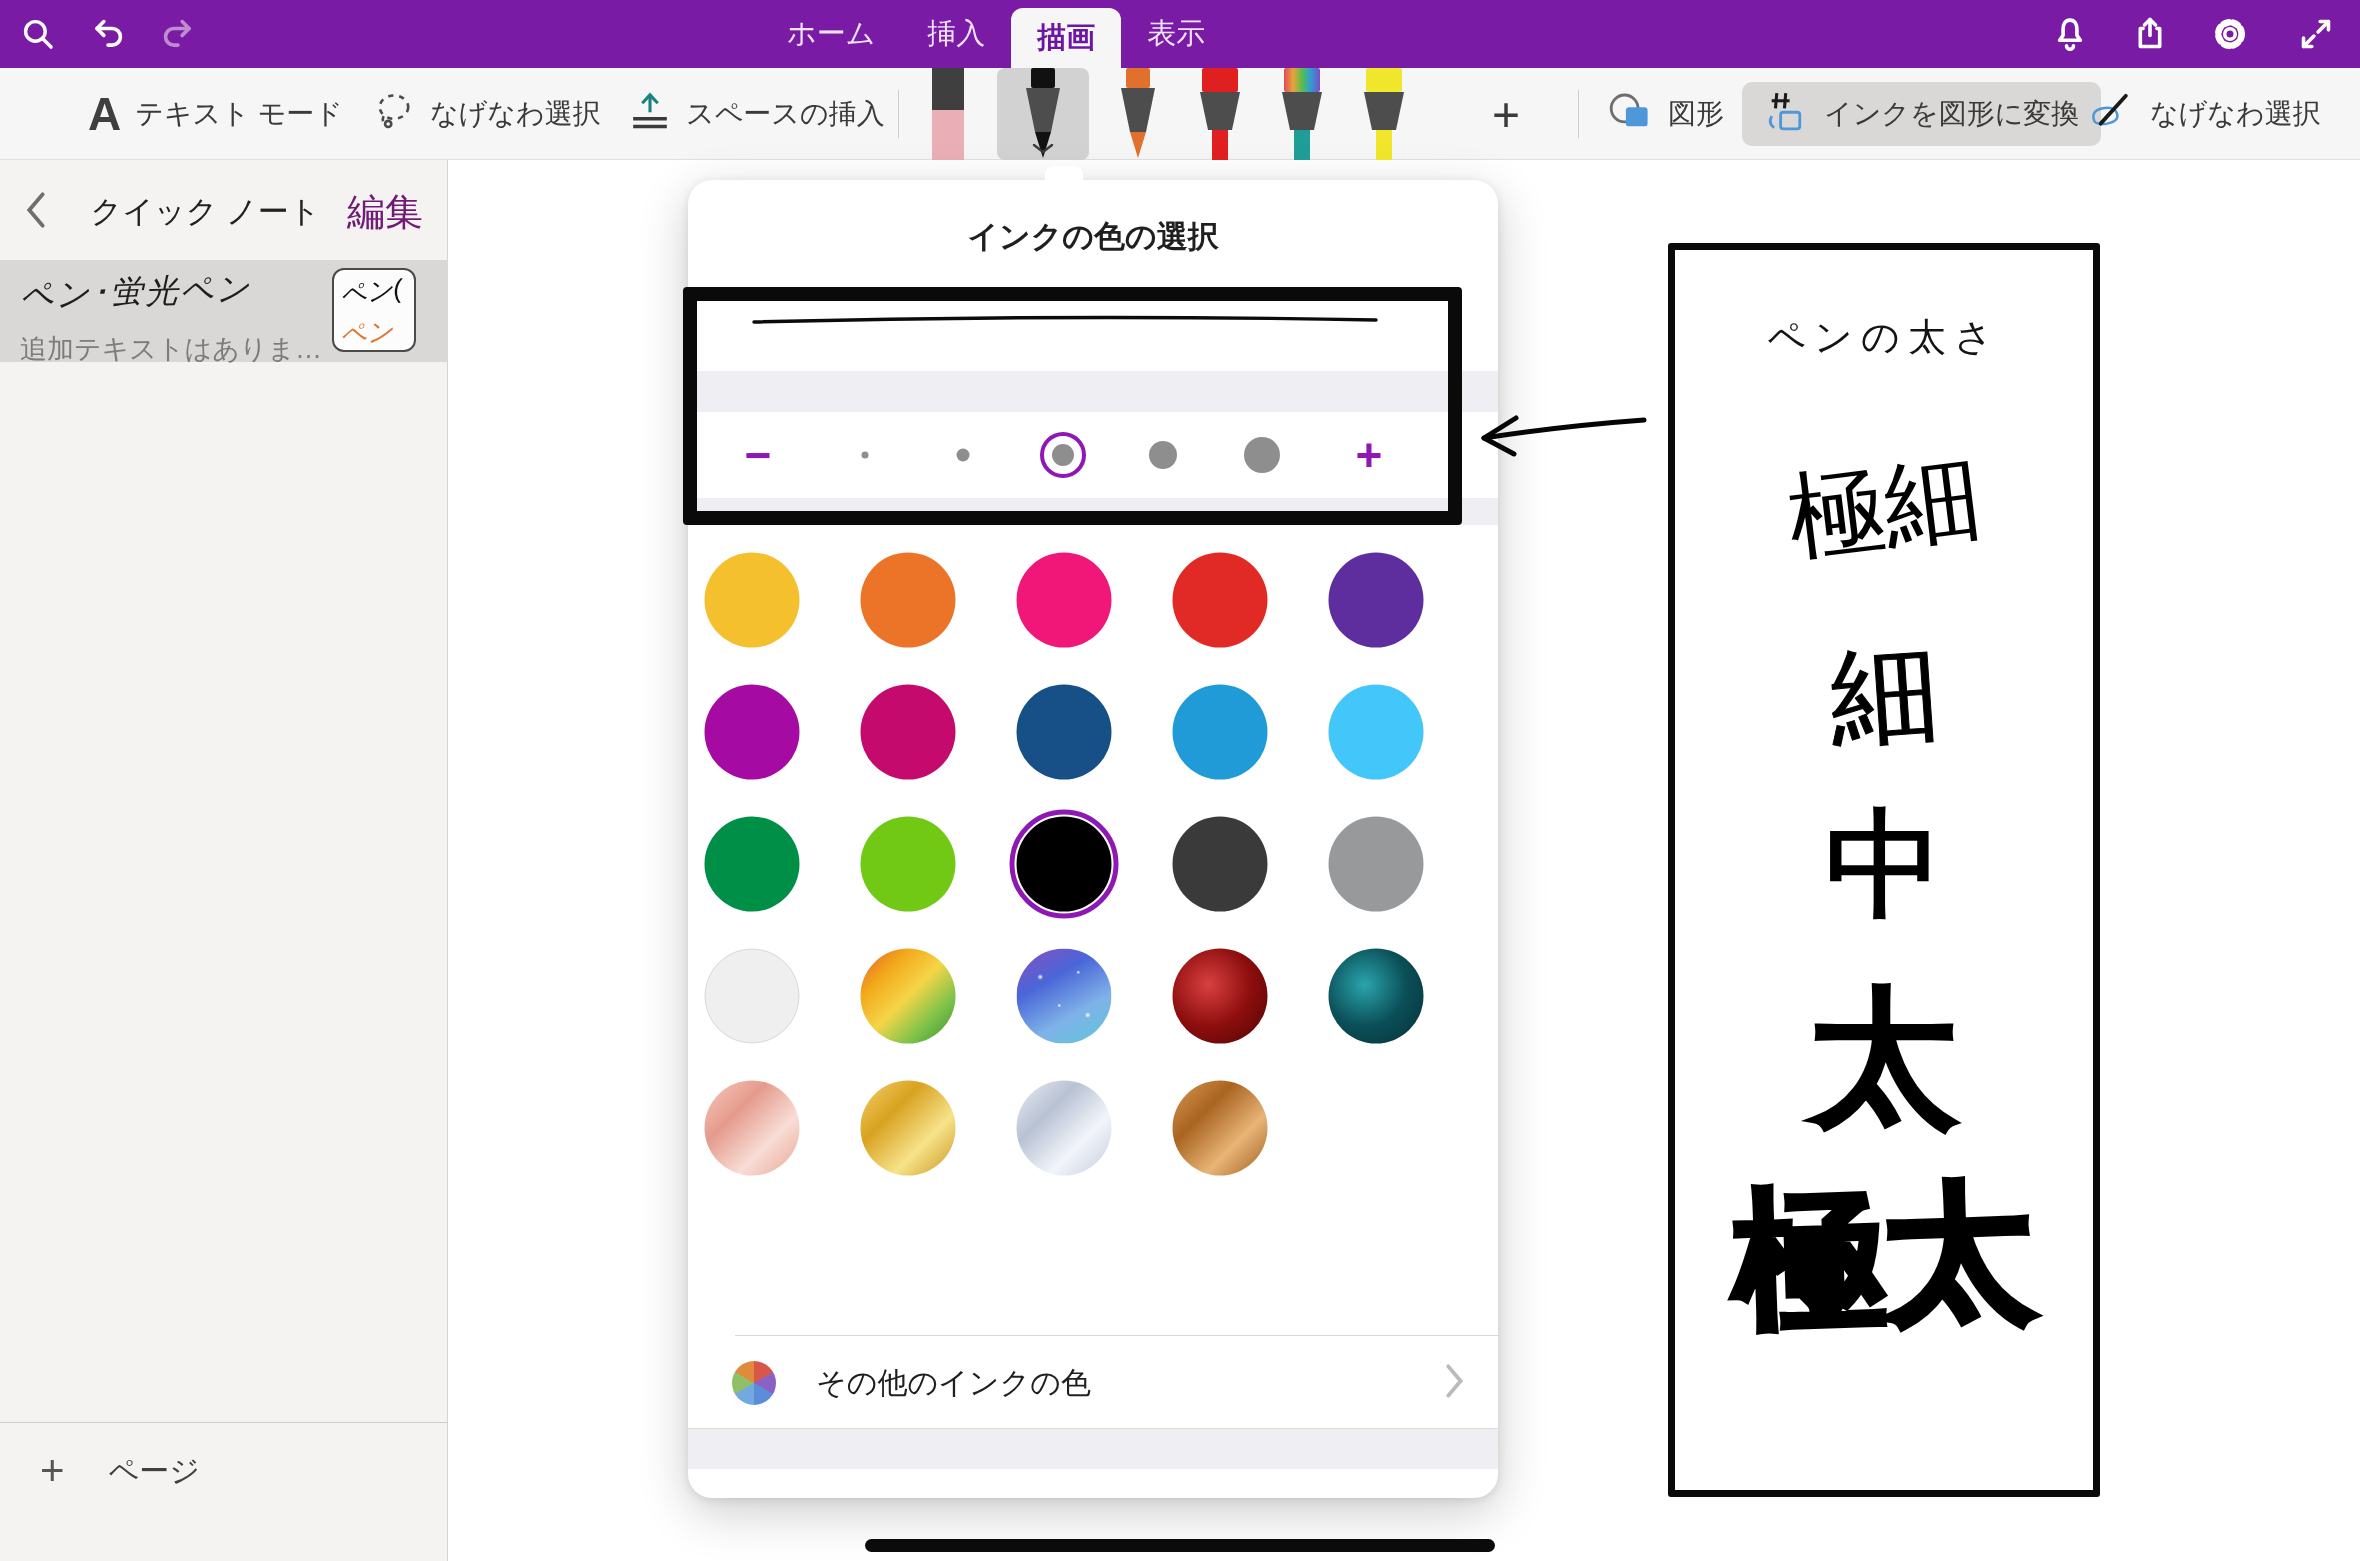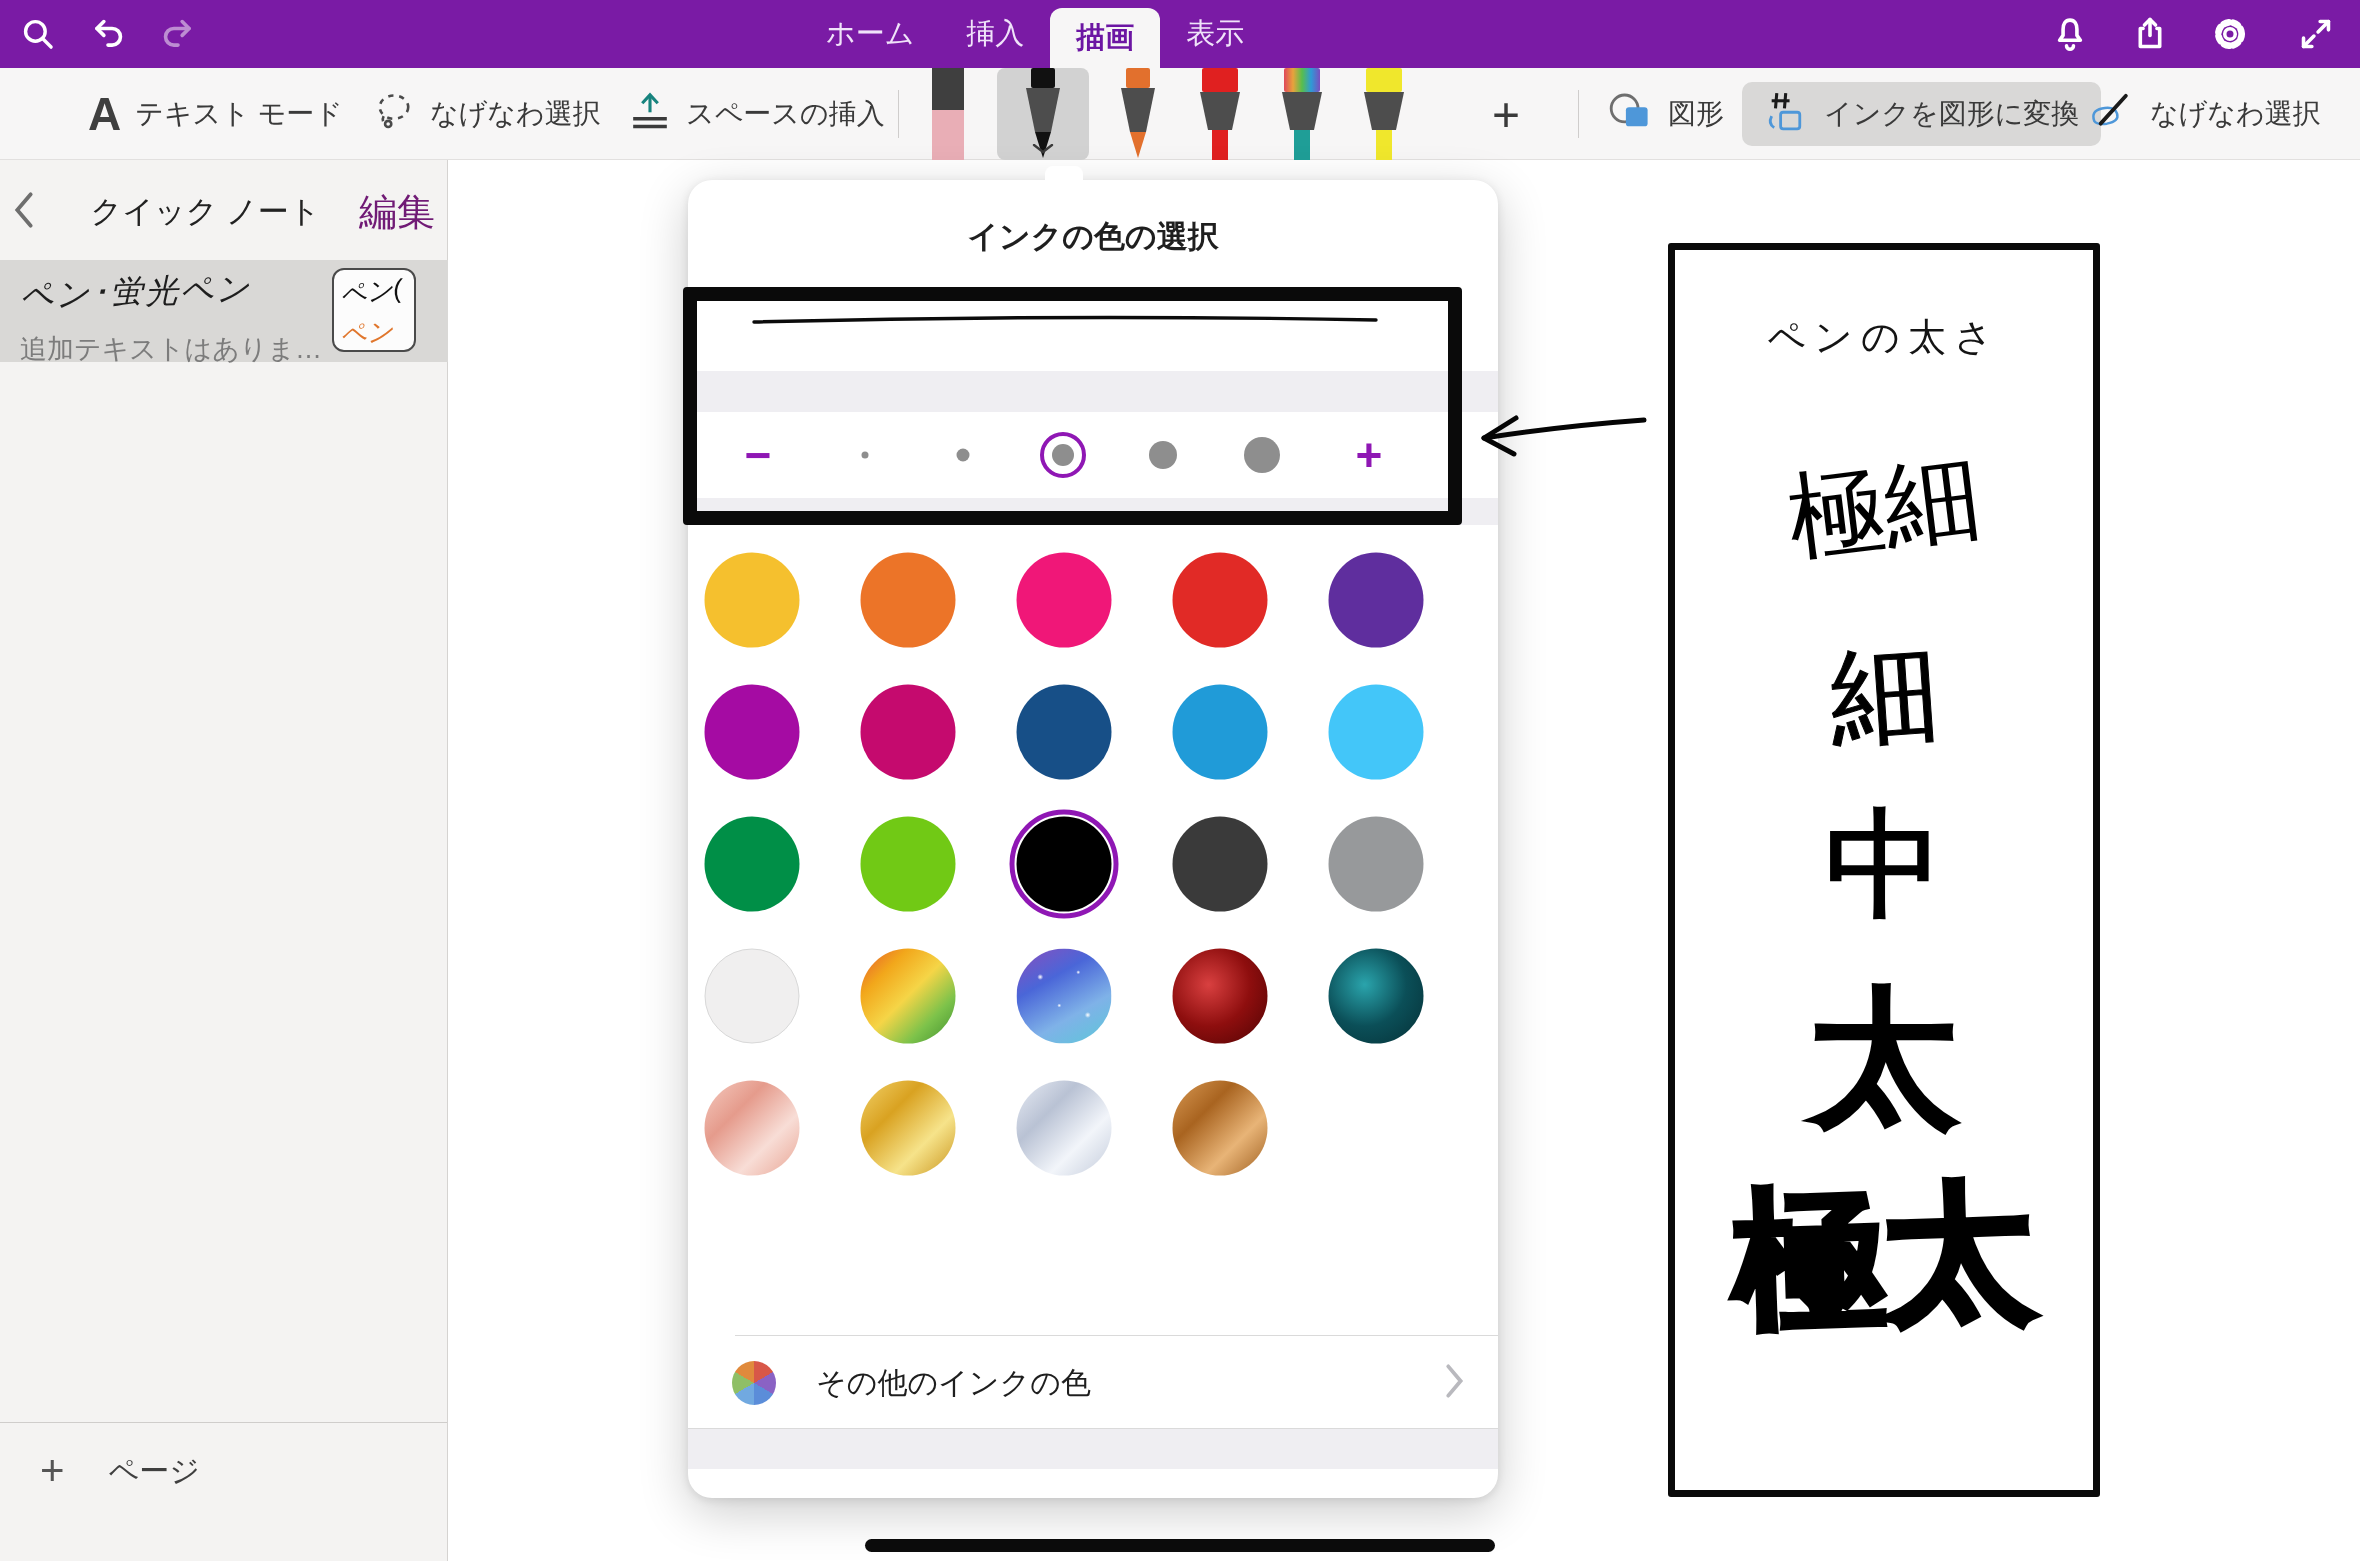--- a/index.html
+++ b/index.html
@@ -5,40 +5,40 @@
   * { margin:0; padding:0; box-sizing:border-box; }
   html,body { background:#fff; }
   body { font-family:"Liberation Sans","DejaVu Sans",sans-serif; }
   .screen { position:relative; width:2360px; height:1561px; background:#fff; overflow:hidden; }
 
   
   .topbar { position:absolute; left:0; top:0; width:2360px; height:68px; background:#7A1BA5; }
   .tb-icon { position:absolute; top:0; width:60px; height:68px; display:flex; align-items:center; justify-content:center; cursor:pointer; }
   .tb-icon svg { stroke:#fff; fill:none; stroke-width:2.6; stroke-linecap:round; stroke-linejoin:round; }
   .tb-icon.dim svg { opacity:.5; }
-  .tabs { position:absolute; left:800px; top:0; height:68px; display:flex; align-items:flex-end; }
+  .tabs { position:absolute; left:761px; top:0; height:68px; display:flex; align-items:flex-end; }
   .tab { height:68px; display:flex; align-items:center; padding:0 26px; color:#F0E3FA; font-size:29px; cursor:pointer; white-space:nowrap; }
   .tab.selected { background:#F7F6F6; color:#6C16A3; font-weight:bold; border-radius:12px 12px 0 0; height:60px; }
   .tab.highlighted { background:#561172; border-radius:12px 12px 0 0; height:64px; color:#EADCF6; }
 
   
   .toolbar { position:absolute; left:0; top:68px; width:2360px; height:92px; background:#F7F6F6; border-bottom:1px solid #E2E0DF; }
   .tool { position:absolute; display:flex; align-items:center; gap:14px; color:#3A3A3A; font-size:28px; cursor:pointer; top:0; height:92px; }
   .vsep { position:absolute; top:22px; width:1px; height:48px; background:#CFCDCC; }
   .a-glyph { font-size:46px; font-weight:bold; color:#3F3F3F; }
   .pens { position:absolute; left:915px; top:0; height:92px; display:flex; align-items:flex-start; gap:16px; }
   .pen-slot { position:relative; width:66px; height:92px; display:flex; justify-content:center; align-items:flex-start; cursor:pointer; }
   .pen-slot.selected { background:#D2D2D2; border-radius:8px; width:92px; }
   .pen-chevron { position:absolute; bottom:2px; left:50%; transform:translateX(-50%); }
   .add-pen { font-size:48px; color:#3A3A3A; font-weight:300; }
   .pill-btn { background:#D9D8D7; border-radius:10px; height:64px; padding:0 22px; top:14px; }
 
   
   .sidebar { position:absolute; left:0; top:160px; width:448px; height:1401px; background:#F4F3F2; border-right:1px solid #D5D3D1; }
-  .sb-header { position:absolute; left:0; top:12px; width:100%; height:80px; display:flex; align-items:center; padding:0 12px; }
+  .sb-header { position:absolute; left:0; top:12px; width:100%; height:80px; display:flex; align-items:center; padding:0 24px; }
   .sb-title { flex:1; text-align:center; font-size:31px; color:#222; }
   .sb-edit { font-size:38px; color:#701a75; cursor:pointer; }
   .sb-back { width:40px; cursor:pointer; }
   .sb-item { position:absolute; left:0; top:100px; width:448px; height:102px; background:#D9D8D6; padding:14px 20px; cursor:pointer; }
   .sb-item-title { font-size:33px; color:#1E1E1E; transform:rotate(-2deg); transform-origin:left; font-style:italic; letter-spacing:2px; }
   .sb-item-sub { font-size:27px; color:#7C7C7C; margin-top:12px; }
   .sb-thumb { position:absolute; right:32px; top:8px; width:84px; height:84px; background:#FCFCFC; border:2px solid #4A4A4A; border-radius:12px; overflow:hidden; padding:4px 6px; }
   .sb-thumb .t1 { font-size:26px; color:#111; font-style:italic; display:block; transform:rotate(-6deg); white-space:nowrap; }
   .sb-thumb .t2 { font-size:26px; color:#E0762C; font-style:italic; display:block; transform:rotate(-4deg); margin-top:6px; white-space:nowrap; }
   .sb-footer-div { position:absolute; left:0; top:1262px; width:100%; height:1px; background:#CFCDCB; }

